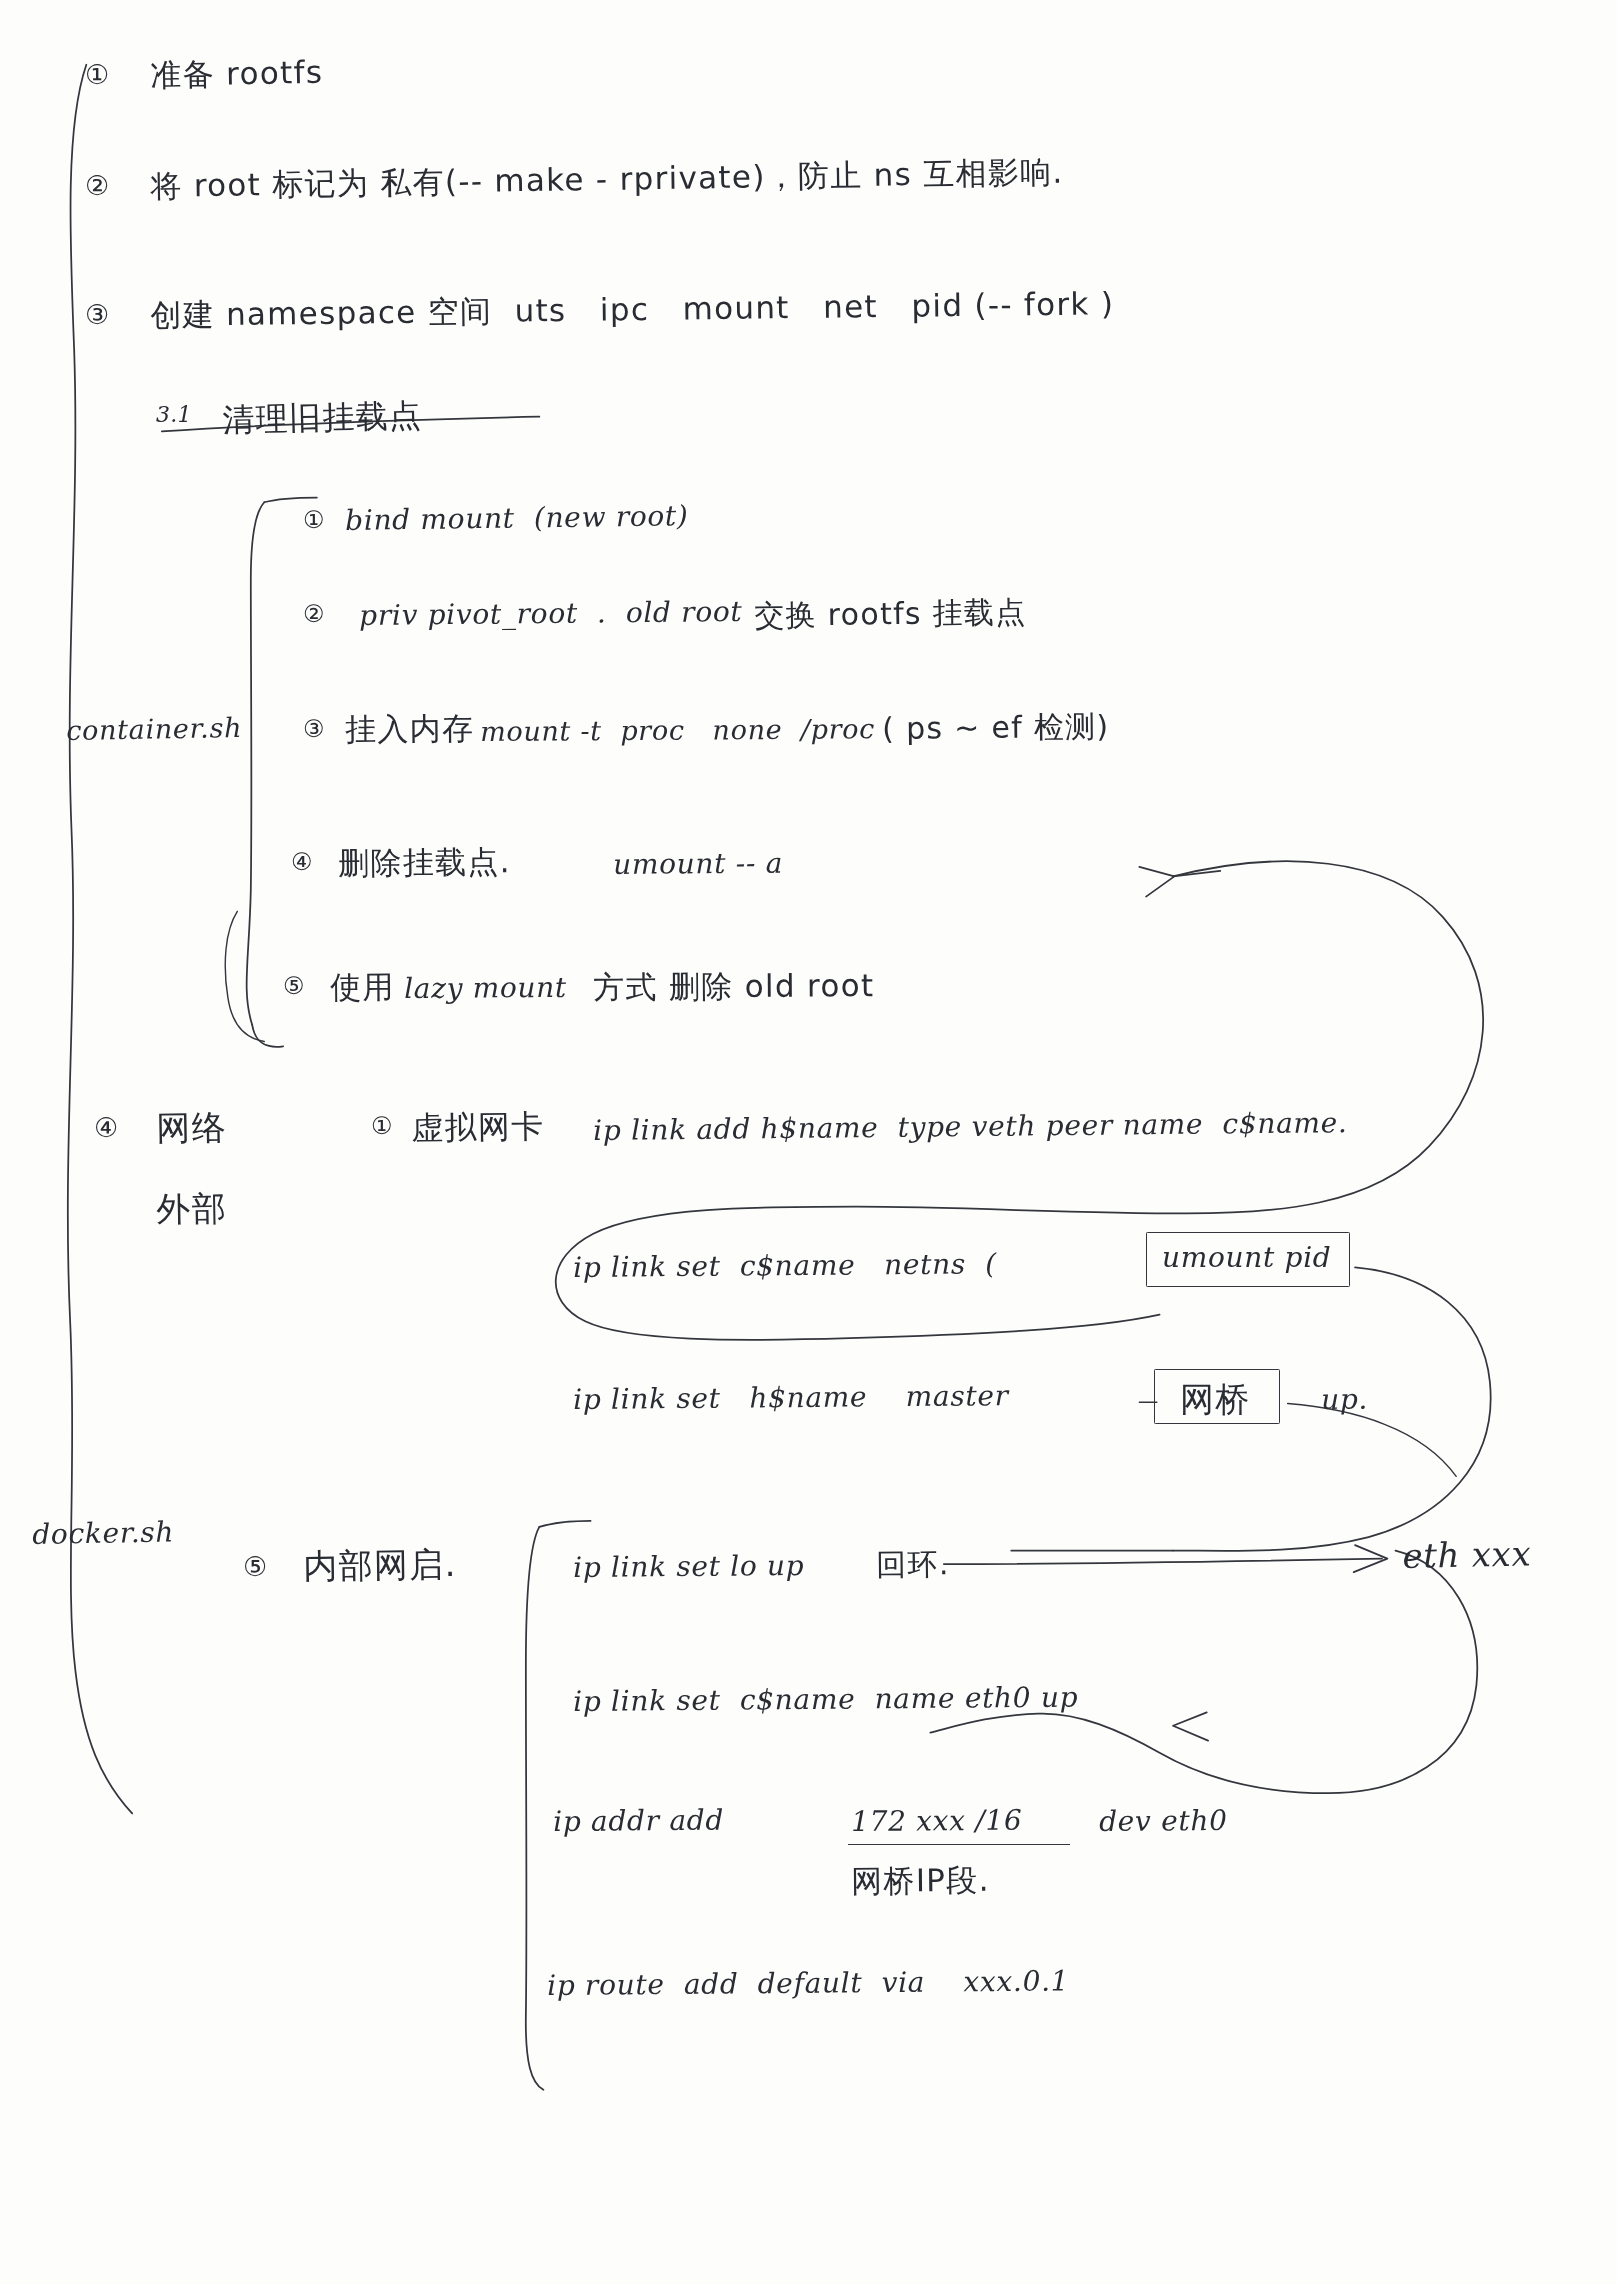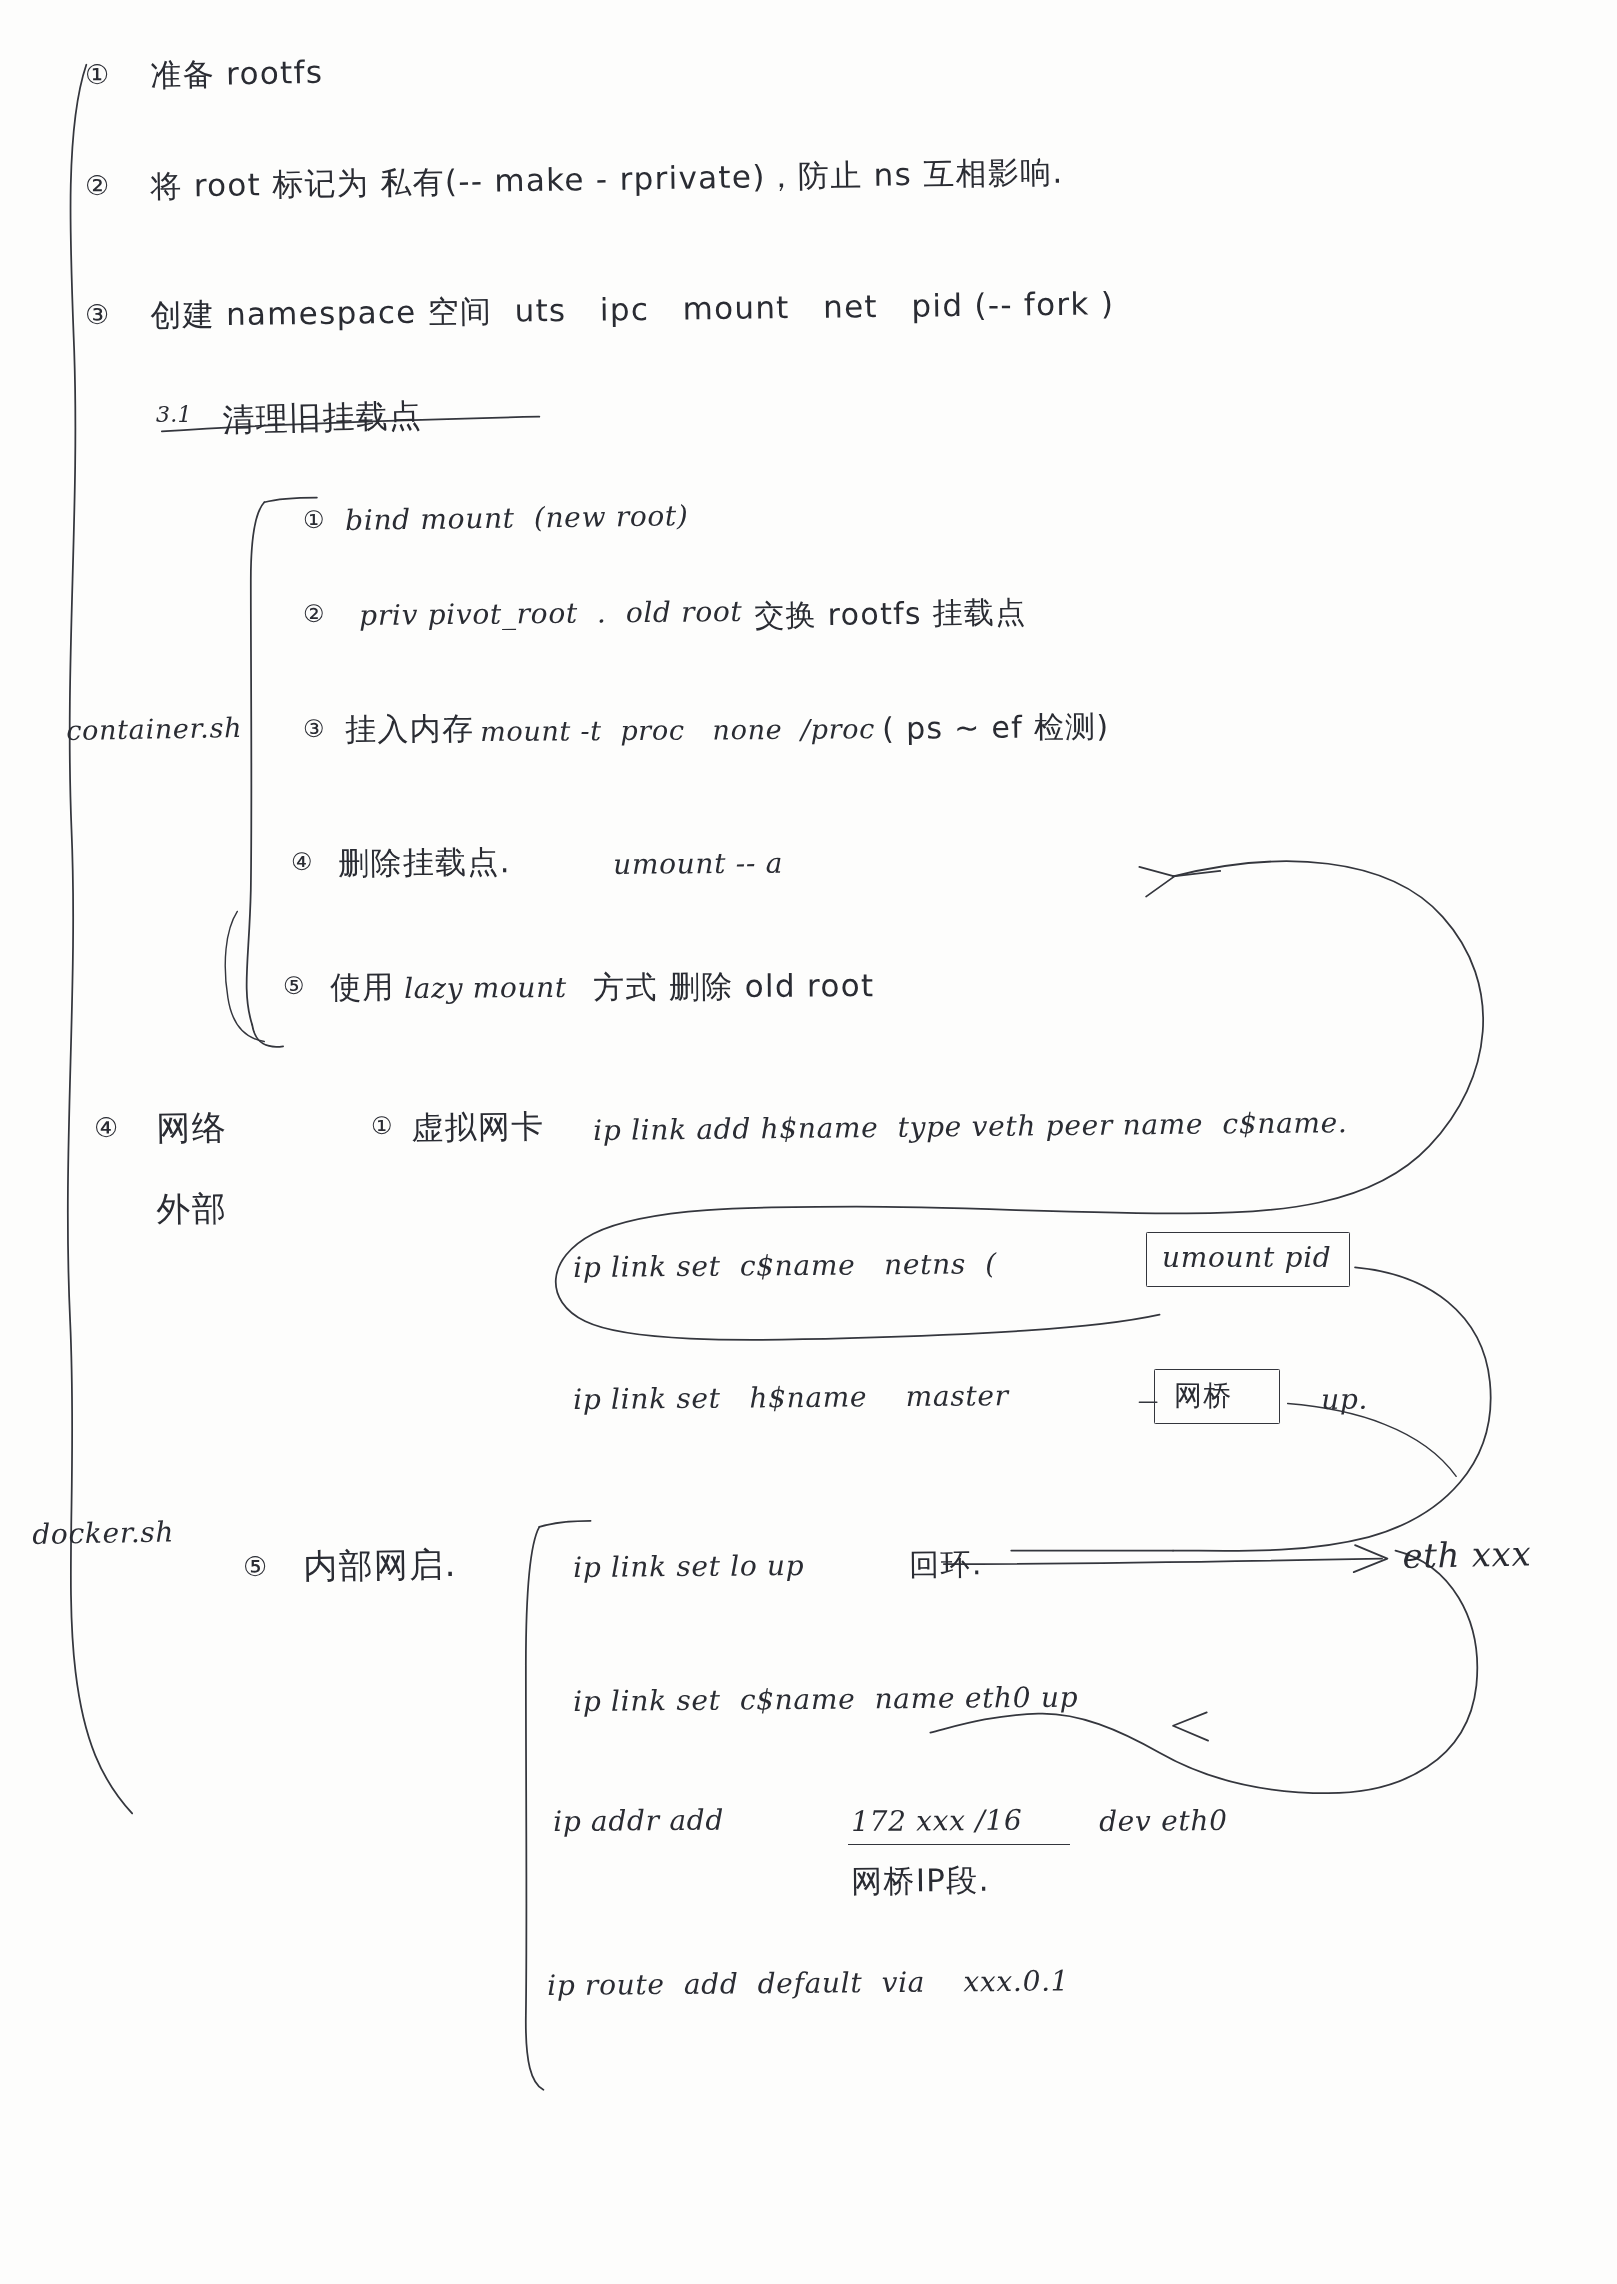--- a/index.html
+++ b/index.html
@@ -147,32 +147,32 @@
 
   <div class="hw lat" style="left:573px; top:1251px; font-size:28px; transform: rotate(-0.5deg);">ip link set  c$name   netns  (</div>
 
   <div class="hw lat" style="left:573px; top:1383px; font-size:28px; transform: rotate(-0.5deg);">ip link set   h$name    master</div>
   <div class="hw lat" style="left:1321px; top:1383px; font-size:28px; transform: rotate(-0.5deg);">up.</div>
 
   <div class="boxed" style="left:1146px; top:1232px; width:202px; height:53px;">
     <div class="hw lat" style="left:15px; top:8px; font-size:28px; position:absolute;">umount pid</div>
   </div>
   <div class="boxed" style="left:1154px; top:1369px; width:124px; height:53px;">
-    <div class="hw cjk" style="left:19px; top:6.7px; font-size:28px; position:absolute;">网桥</div>
+    <div class="hw cjk" style="left:25px; top:6.7px; font-size:34px; position:absolute;">网桥</div>
   </div>
 
   <div class="hw lat" style="left:1402px; top:1536px; font-size:34px; transform: rotate(-1.2deg);">eth xxx</div>
 
   <div class="hw lat" style="left:32px; top:1518px; font-size:28px; transform: rotate(-1deg);">docker.sh</div>
 
   <div class="hw circnum" style="left:243px; top:1551px; font-size:27px;">⑤</div>
   <div class="hw cjk" style="left:303px; top:1544px; font-size:34px; transform: rotate(-0.8deg);">内部网启.</div>
 
   <div class="hw lat" style="left:573px; top:1551px; font-size:28px; transform: rotate(-0.5deg);">ip link set lo up</div>
-  <div class="hw cjk" style="left:876px; top:1545px; font-size:30px; transform: rotate(-0.6deg); margin-left: 33px;">回环.</div>
+  <div class="hw cjk" style="left:876px; top:1545px; font-size:30px; transform: rotate(-0.6deg);">回环.</div>
 
   <div class="hw lat" style="left:573px; top:1685px; font-size:28px; transform: rotate(-0.5deg);">ip link set  c$name  name eth0 up</div>
 
   <div class="hw lat" style="left:553px; top:1805px; font-size:28px; transform: rotate(-0.5deg);">ip addr add</div>
   <div class="hw lat" style="left:851px; top:1805px; font-size:28px; transform: rotate(-0.5deg);">172 xxx /16</div>
   <div class="underline" style="left:848px; top:1844px; width:222px;"></div>
   <div class="hw lat" style="left:1099px; top:1805px; font-size:28px; transform: rotate(-0.5deg);">dev eth0</div>
   <div class="hw cjk" style="left:851px; top:1861px; font-size:31px; transform: rotate(-0.6deg);">网桥IP段.</div>
 
   <div class="hw lat" style="left:547px; top:1969px; font-size:28px; transform: rotate(-0.5deg);">ip route  add  default  via    xxx.0.1</div>

